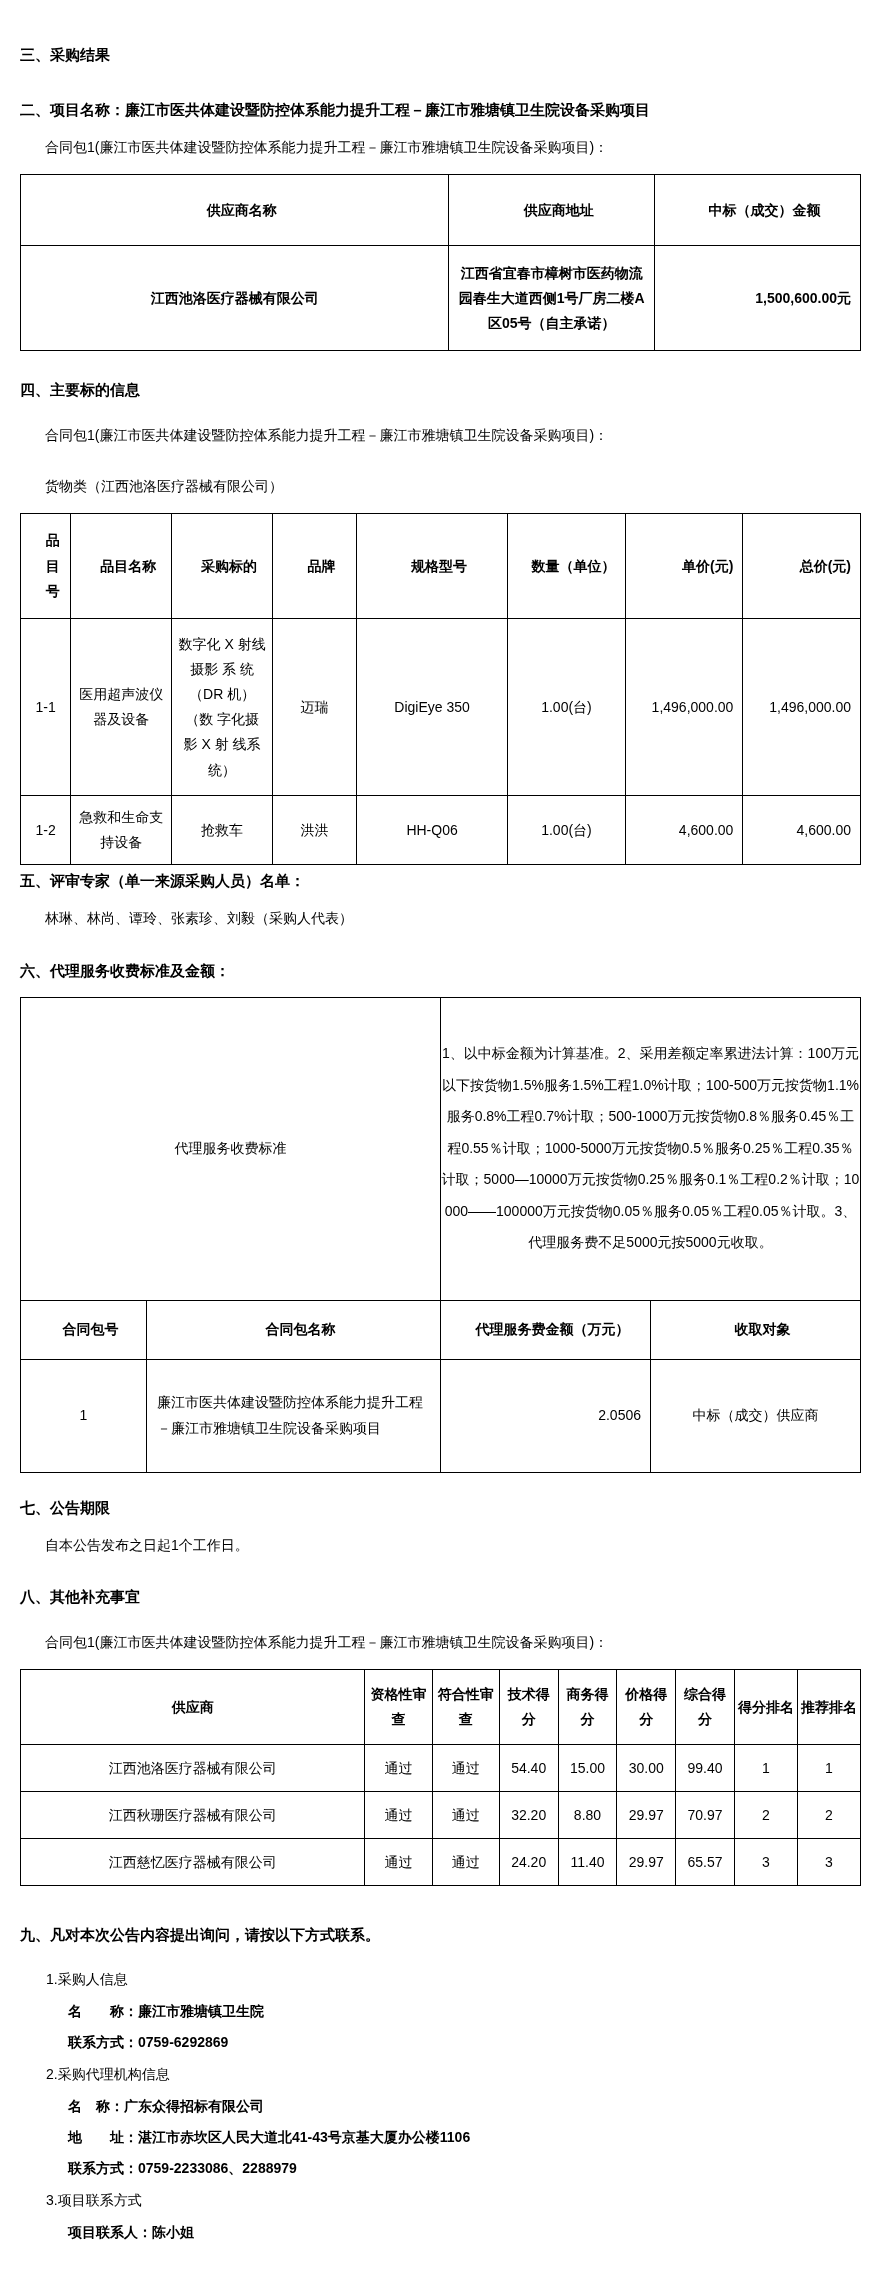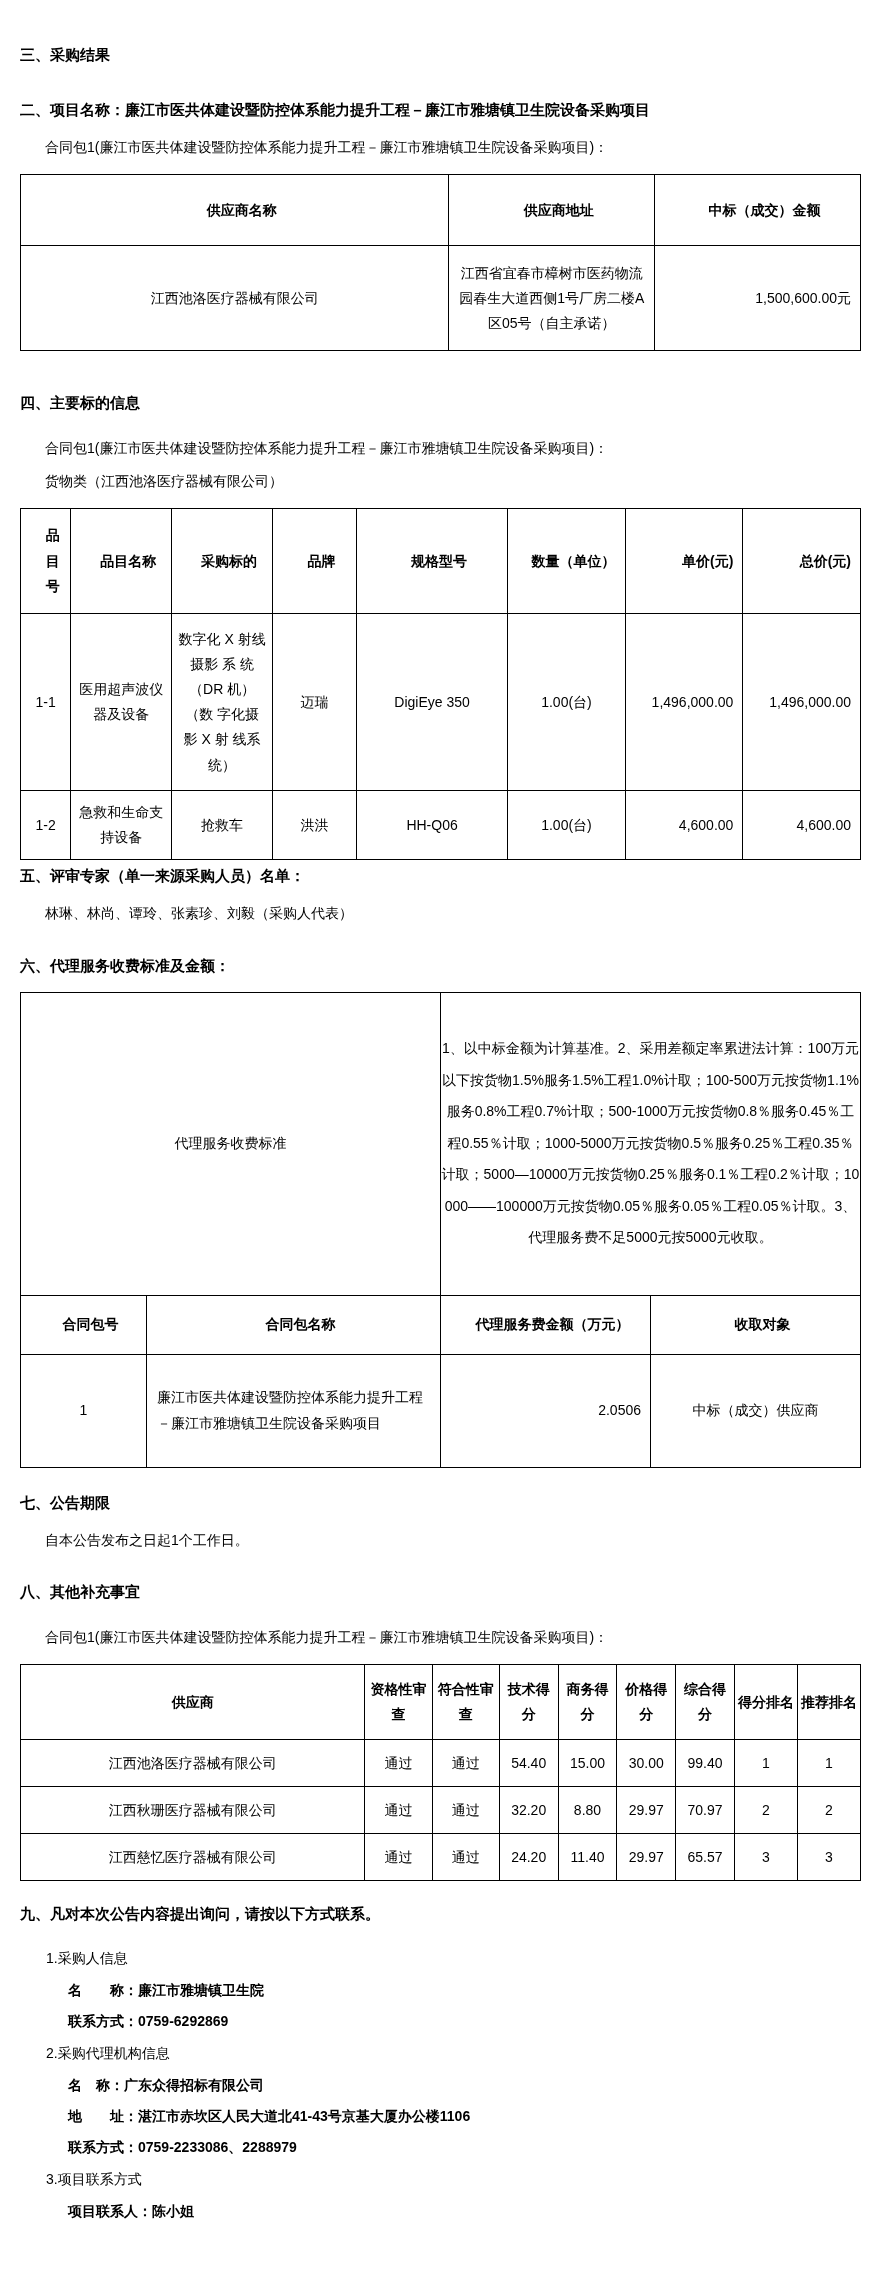--- a/index.html
+++ b/index.html
@@ -27,21 +27,21 @@
     vertical-align: middle;
     padding: 4px 6px;
     line-height: 1.8;
     word-break: break-all;
   }
   table.tbl th { font-weight: bold; padding-left: 20px; }
   .num { text-align: right !important; padding-right: 9px !important; }
   .left { text-align: left !important; padding-left: 10px !important; }
 
   .t3 .hrow th { height: 62px; }
-  .t3 .drow td { height: 96px; }
+  .t3 .drow td { height: 96px; font-weight: bold; }
 
   .t4 .hrow th { height: 96px; }
   .t4 .r1 td { height: 168px; }
   .t4 .r2 td { height: 60px; }
 
   .t6 .p1 td { height: 286px; }
   .t6 .hrow th { height: 50px; }
   .t6 .drow td { height: 104px; }
   .t6-std-text { text-align: center; line-height: 2.25 !important; padding: 8px 0 !important; }
 
@@ -75,23 +75,23 @@
       <th>中标（成交）金额</th>
     </tr>
     <tr class="drow">
       <td>江西池洛医疗器械有限公司</td>
       <td>江西省宜春市樟树市医药物流园春生大道西侧1号厂房二楼A区05号（自主承诺）</td>
       <td class="num">1,500,600.00元</td>
     </tr>
   </tbody>
     </table>
 
-  <div class="h1" style="margin-top:41px">四、主要标的信息</div>
+  <div class="h1" style="margin-top:28px">四、主要标的信息</div>
   <div class="sub" style="margin-top:24px">合同包1(廉江市医共体建设暨防控体系能力提升工程－廉江市雅塘镇卫生院设备采购项目)：</div>
-  <div class="sub" style="margin-top:10px">货物类（江西池洛医疗器械有限公司）</div>
+  <div class="sub" style="margin-top:28px">货物类（江西池洛医疗器械有限公司）</div>
 
   <table class="tbl t4">
     <colgroup>
       <col style="width:6%">
         <col style="width:12%">
         <col style="width:12%">
         <col style="width:10%">
       <col style="width:18%">
         <col style="width:14%">
         <col style="width:14%">
@@ -222,21 +222,21 @@
       <td>24.20</td>
       <td>11.40</td>
       <td>29.97</td>
       <td>65.57</td>
       <td>3</td>
       <td>3</td>
     </tr>
   </tbody>
     </table>
 
-  <div class="h1" style="margin-top:22px">九、凡对本次公告内容提出询问，请按以下方式联系。</div>
+  <div class="h1" style="margin-top:38px">九、凡对本次公告内容提出询问，请按以下方式联系。</div>
 
   <div class="c-h">1.采购人信息</div>
   <div class="c-l">名　　称：廉江市雅塘镇卫生院</div>
   <div class="c-l">联系方式：0759-6292869</div>
 
   <div class="c-h" style="margin-top:12px">2.采购代理机构信息</div>
   <div class="c-l">名　称：广东众得招标有限公司</div>
   <div class="c-l">地　　址：湛江市赤坎区人民大道北41-43号京基大厦办公楼1106</div>
   <div class="c-l">联系方式：0759-2233086、2288979</div>
 

